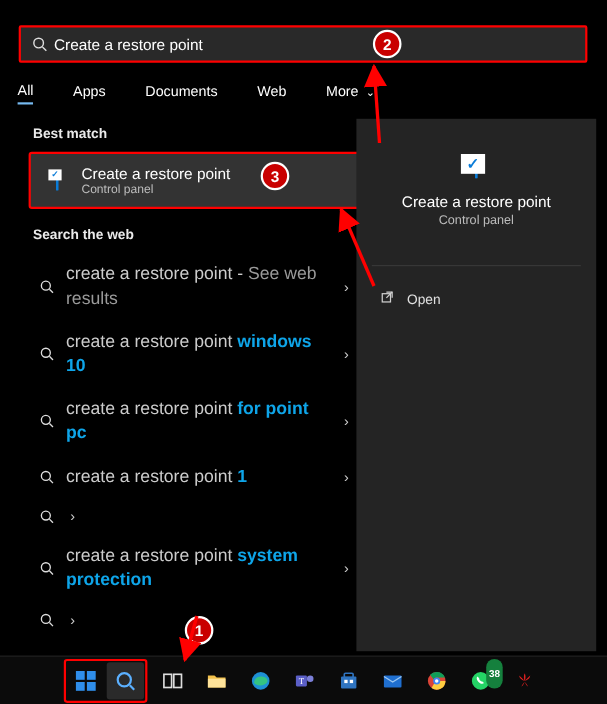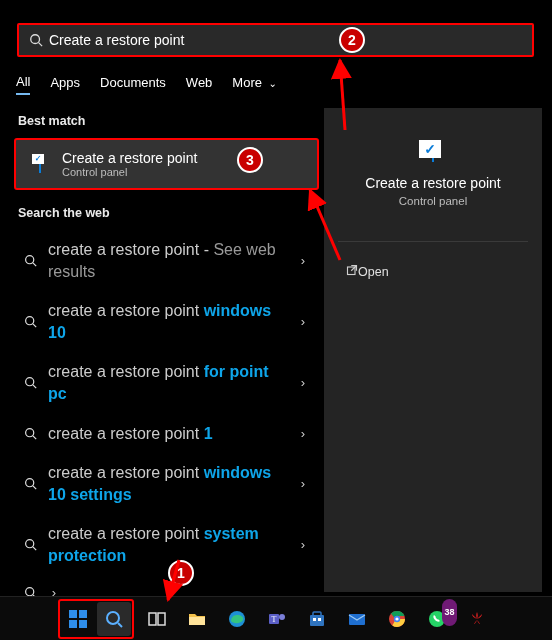--- a/index.html
+++ b/index.html
@@ -24,31 +24,31 @@
   }
   .search-bar .icon { width: 14px; font-size: 14px; color: #ddd; margin-right: 6px; display: flex; align-items:center; justify-content:center;}
   .search-bar input {
     flex: 1; background: transparent; border: none; outline: none;
     color: #fff; font-size: 14px;
   }
 
   
   .tabs {
     position: absolute; top: 70px; left: 16px;
-    display: flex; gap: 20px; align-items: center;
+    display: flex; gap: 36px; align-items: center;
     font-size: 13px;
   }
   .tab { color: #ffffff; padding: 4px 0; cursor: pointer; }
   .tab.active { color: #fff; border-bottom: 2px solid #76b9f0; }
   .tab .chev { margin-left: 3px; font-size: 10px; }
 
   
   .left-col {
     position: absolute;
-    top: 108px; left: 14px; width: 305px;
+    top: 108px; left: 26px; width: 305px;
   }
   .sect-head { color: #eaeaea; font-size: 12.5px; font-weight: 600; margin: 6px 4px 10px 4px; }
 
   .best-match {
     display:flex; align-items:center; gap:10px;
     background:#333333;
     border: 2px solid #ff0000;
     border-radius: 3px;
     padding: 10px 12px;
     position: relative;
@@ -82,21 +82,21 @@
   }
   .rp-inner {
     display:flex; flex-direction:column; align-items:center;
     padding: 38px 12px 18px 12px;
   }
   .rp-icon-big { margin-bottom: 14px; }
   .rp-title { color:#fff; font-size: 14px; font-weight:400; text-align:center; }
   .rp-sub { color:#bdbdbd; font-size:11.5px; margin-top:4px; text-align:center; }
   .rp-sep { height:1px; background:#3a3a3a; margin: 16px 14px; }
   .rp-action {
-    display:flex; align-items:center; gap:0;
+    display:flex; align-items:center; gap:12px;
     padding: 6px 22px; color:#e0e0e0; font-size:12.5px;
     cursor:pointer;
   }
   .rp-action .aicon { font-size:12px; color:#cfcfcf; }
 
   
   .taskbar {
     position:absolute; left:0; right:0; bottom:0; height:44px;
     background:#0b0b0b; border-top:1px solid #222;
     display:flex; align-items:center; justify-content:center; gap:6px;
@@ -104,21 +104,21 @@
   .tb-item {
     width:34px; height:34px; border-radius:3px;
     display:flex; align-items:center; justify-content:center;
     cursor:pointer;
   }
   .tb-startsearch {
     display:flex; gap:2px; border:2px solid #ff0000; border-radius:3px; padding:1px;
   }
   .badge {
     position:absolute; top:-3px; right:-3px;
-    background:#701a75; color:#fff; font-size:9px; font-weight:bold;
+    background:#15803d; color:#fff; font-size:9px; font-weight:bold;
     min-width:15px; height:27px; border-radius:8px;
     display:flex; align-items:center; justify-content:center;
     padding:0 0;
   }
   .tb-rel { position:relative; }
 
   
   .ann-circle {
     position:absolute; width:26px; height:26px; border-radius:50%;
     background:#c90000; color:#fff; display:flex; align-items:center; justify-content:center;
@@ -231,21 +231,20 @@
         <span class="txt">create a restore point <b>1</b></span>
         <span class="chev">›</span>
       </div>
       <div class="web-item">
         <span class="sicon">
           <svg viewBox="0 0 16 16" width="13" height="13" fill="none" stroke="#ddd" stroke-width="1.5">
             <circle cx="7" cy="7" r="5"></circle>
             <line x1="11" y1="11" x2="15" y2="15"></line>
           </svg>
         </span>
-        <span class="txt">create a restore point <b>windows 10 settings</b></span>
         <span class="chev">›</span>
       </div>
       <div class="web-item">
         <span class="sicon">
           <svg viewBox="0 0 16 16" width="13" height="13" fill="none" stroke="#ddd" stroke-width="1.5">
             <circle cx="7" cy="7" r="5"></circle>
             <line x1="11" y1="11" x2="15" y2="15"></line>
           </svg>
         </span>
         <span class="txt">create a restore point <b>system protection</b></span>

